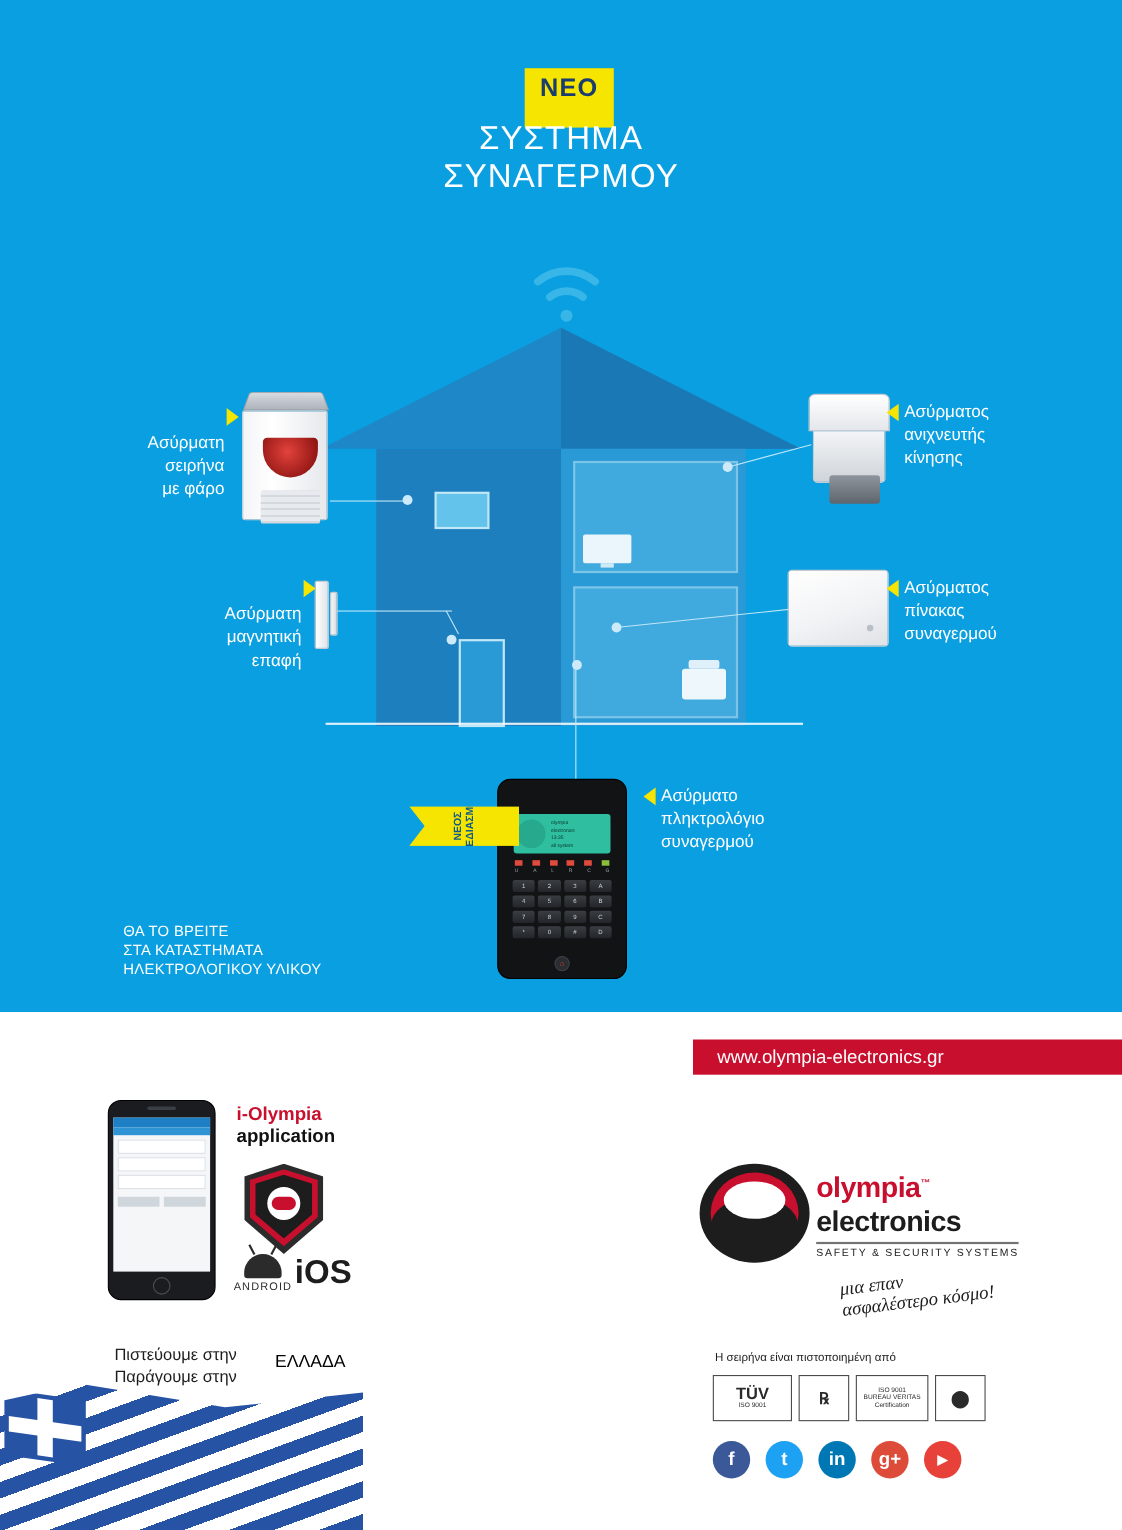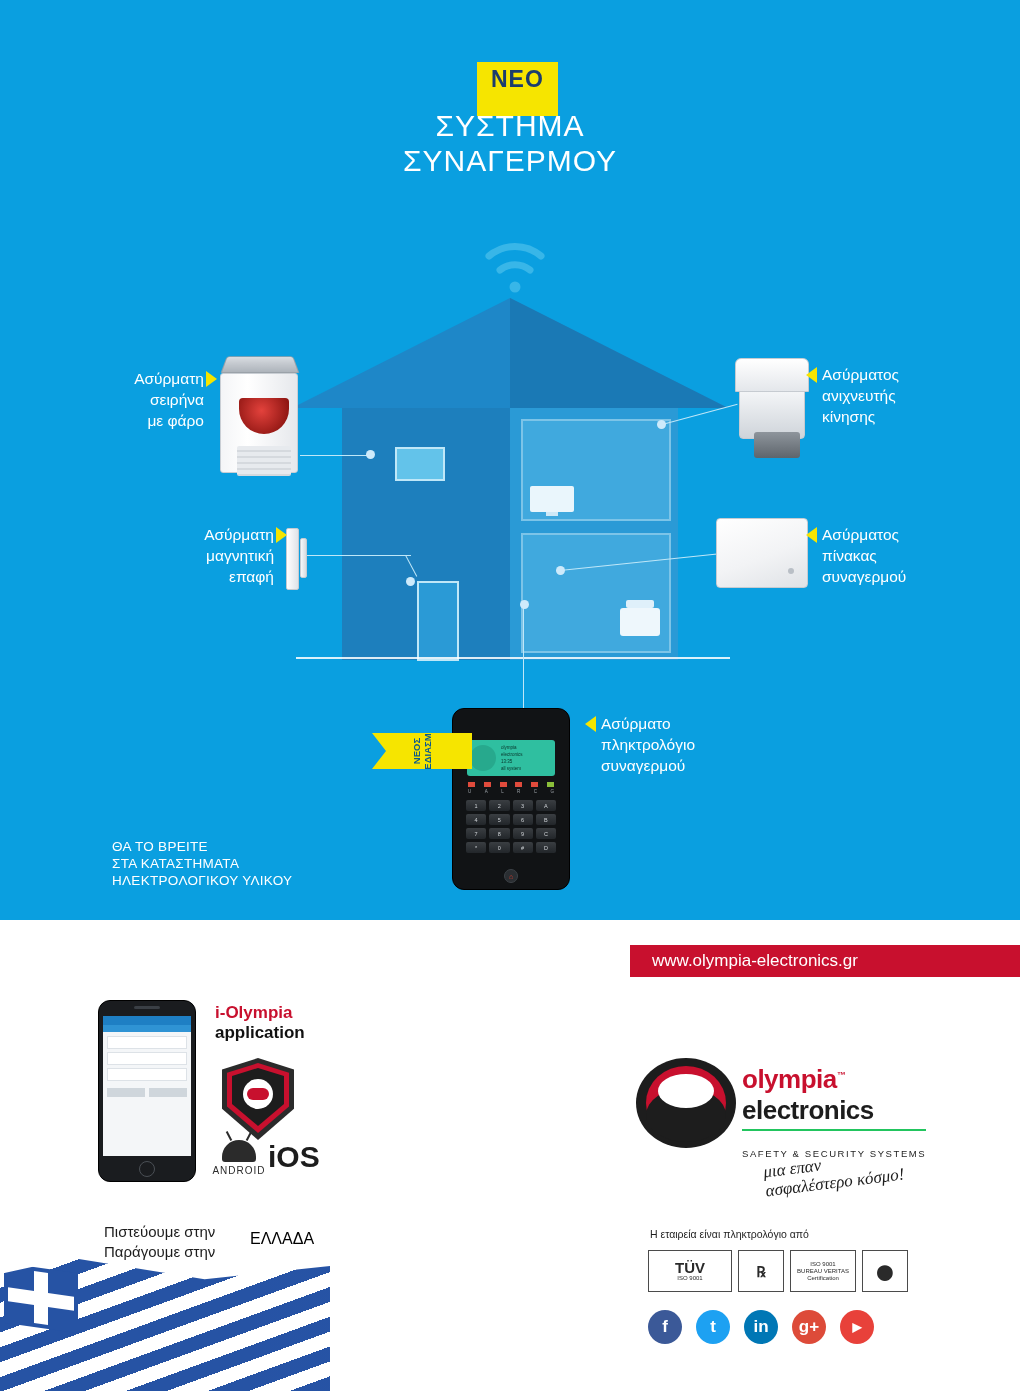--- a/index.html
+++ b/index.html
@@ -45,21 +45,21 @@
   
   .ground {
     position: absolute; left: 296px; top: 657px; width: 434px; height: 2px;
     background: #ffffff; opacity: .85;
   }
 
   
   .label {
     position: absolute; color: #ffffff; font-size: 15.5px; line-height: 21px;
   }
-  .label.right-align { text-align: right; }
+  .label.right-align { text-align: right; margin-top: 24px; }
   .tri {
     width: 0; height: 0; border-top: 8px solid transparent; border-bottom: 8px solid transparent;
     position: absolute;
   }
   .tri.left { border-right: 11px solid #f6e500; }
   .tri.right { border-left: 11px solid #f6e500; }
 
   
   .line { position: absolute; background: #bfe7f8; height: 1px; transform-origin: 0 0; }
   .dot { position: absolute; width: 9px; height: 9px; border-radius: 50%; background: #cdeafb; }
@@ -296,37 +296,37 @@
   .logo-mark .blob4 {
     position: absolute; left: 22px; top: 16px; width: 56px; height: 34px; border-radius: 50%;
     background: #ffffff;
   }
   .logo-text { position: absolute; left: 106px; top: 6px; }
   .logo-text .l1 { color: #c8102e; font-size: 26px; font-weight: bold; letter-spacing: -.5px; }
   .logo-text .l2 { color: #1d1d1d; font-size: 26px; font-weight: bold; letter-spacing: -.5px; }
   .logo-text .tm { font-size: 9px; vertical-align: super; }
   .logo-text .l3 {
     margin-top: 3px; font-size: 9.5px; letter-spacing: 1.6px; color: #1d1d1d;
-    border-top: 2px solid #22c55e; padding-top: 17px;
+    border-top: 2px solid #737373; padding-top: 3px;
   }
   .logo-slogan {
     position: absolute; left: 128px; top: 96px; font-style: italic;
     font-family: "Liberation Serif", serif; font-size: 17px; color: #1d1d1d;
     transform: rotate(-7deg); line-height: 19px;
   }
 
   
   .cert-title { position: absolute; left: 650px; top: 1228px; font-size: 10.5px; color: #1d1d1d; }
   .certs { position: absolute; left: 648px; top: 1250px; display: flex; gap: 6px; }
   .certs .c {
     border: 1px solid #4b4b4b; height: 42px; display: flex; align-items: center;
     justify-content: center; flex-direction: column; font-size: 6px; color: #2a2a2a;
     padding: 0 4px; text-align: center; line-height: 7px; background: #fff;
   }
-  .certs .c.w1 { width: 84px; }
+  .certs .c.w1 { width: 72px; }
   .certs .c.w2 { width: 46px; }
   .certs .c.w3 { width: 66px; }
   .certs .c.w4 { width: 46px; }
   .certs .c .big { font-size: 15px; font-weight: bold; line-height: 15px; }
 
   
   .social { position: absolute; left: 648px; top: 1310px; display: flex; gap: 14px; }
   .social i {
     width: 34px; height: 34px; border-radius: 50%; display: flex;
     align-items: center; justify-content: center; color: #fff;
@@ -579,21 +579,21 @@
     <div class="l1"><span>olympia</span><span class="tm">™</span></div>
     <div class="l2">electronics</div>
     <div class="l3">SAFETY &amp; SECURITY SYSTEMS</div>
   </div>
   <div class="logo-slogan">
     <div>μια επαν</div>
     <div>ασφαλέστερο κόσμο!</div>
   </div>
 </div>
 
-<div class="cert-title">Η εταιρεία είναι πληκτρολόγιο από</div>
+<div class="cert-title">Η σειρήνα είναι πιστοποιημένη από</div>
 <div class="certs">
   <div class="c w1">
     <span class="big">TÜV</span>
     <span>ISO 9001</span>
   </div>
   <div class="c w2">
     <span class="big">℞</span>
     <span></span>
   </div>
   <div class="c w3">

